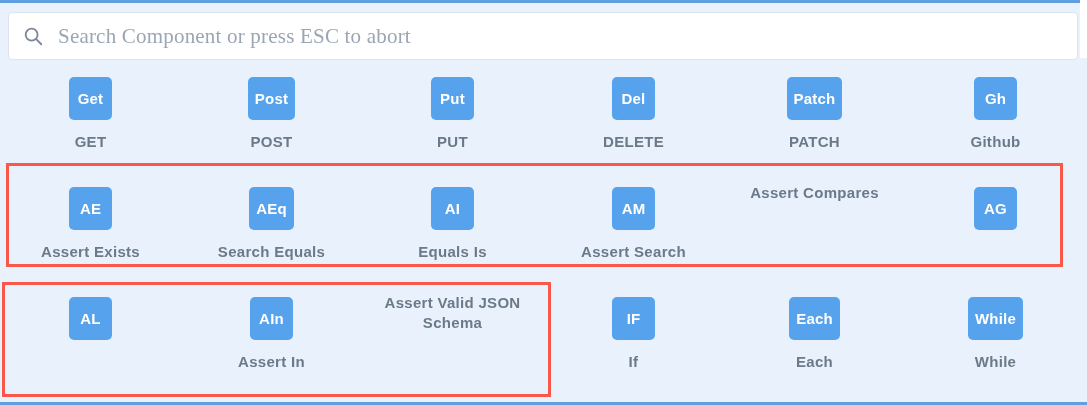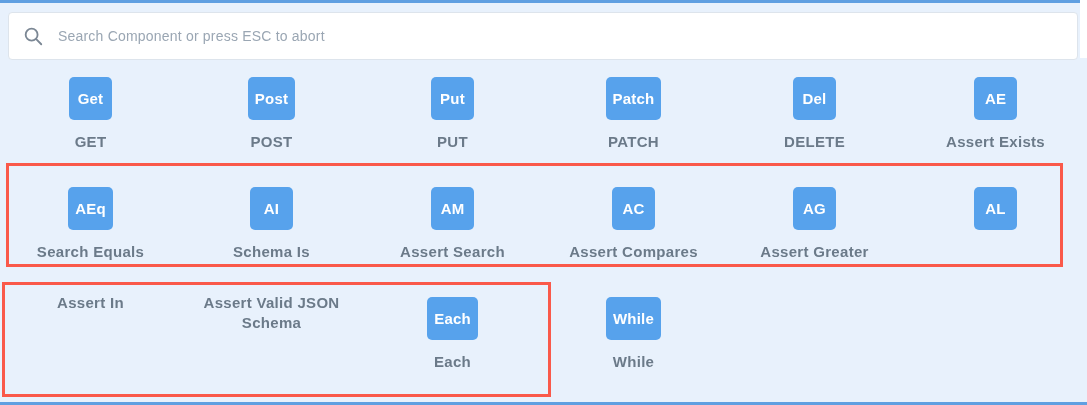--- a/index.html
+++ b/index.html
@@ -40,22 +40,22 @@
     width: 22px; height: 22px;
     flex: 0 0 auto;
     color: #7b8794;
     margin-right: 14px;
   }
   .search-input {
     flex: 1;
     border: none;
     outline: none;
     background: transparent;
-    font-family: Liberation Sans, sans-serif;
-    font-size: 14px;
+    font-family: Liberation Serif, serif;
+    font-size: 21px;
     color: #5a6572;
     letter-spacing: 0.2px;
   }
   .search-input::placeholder { color: #9aa6b3; opacity: 1; }
   .grid {
     position: absolute;
     left: 0; top: 58px;
     width: 1086px;
     display: grid;
     grid-template-columns: repeat(6, 181px);
@@ -122,61 +122,68 @@
     </div>
     <div class="cell">
       <div class="badge">Post</div>
       <div class="label">POST</div>
     </div>
     <div class="cell">
       <div class="badge">Put</div>
       <div class="label">PUT</div>
     </div>
     <div class="cell">
+      <div class="badge">Del</div>
+      <div class="label">DELETE</div>
+    </div>
+    <div class="cell">
       <div class="badge">Patch</div>
       <div class="label">PATCH</div>
     </div>
     <div class="cell">
-      <div class="badge">Del</div>
-      <div class="label">DELETE</div>
+      <div class="badge">Gh</div>
+      <div class="label">Github</div>
     </div>
 
     <div class="cell">
       <div class="badge">AE</div>
       <div class="label">Assert Exists</div>
     </div>
     <div class="cell">
       <div class="badge">AEq</div>
       <div class="label">Search Equals</div>
     </div>
     <div class="cell">
       <div class="badge">AI</div>
-      <div class="label">Schema Is</div>
+      <div class="label">Equals Is</div>
     </div>
     <div class="cell">
       <div class="badge">AM</div>
       <div class="label">Assert Search</div>
     </div>
     <div class="cell">
-      <div class="badge">AC</div>
       <div class="label">Assert Compares</div>
     </div>
     <div class="cell">
       <div class="badge">AG</div>
-      <div class="label">Assert Greater</div>
     </div>
 
     <div class="cell">
       <div class="badge">AL</div>
     </div>
     <div class="cell">
+      <div class="badge">AIn</div>
       <div class="label">Assert In</div>
     </div>
     <div class="cell">
       <div class="label">Assert Valid JSON Schema</div>
+    </div>
+    <div class="cell">
+      <div class="badge">IF</div>
+      <div class="label">If</div>
     </div>
     <div class="cell">
       <div class="badge">Each</div>
       <div class="label">Each</div>
     </div>
     <div class="cell">
       <div class="badge">While</div>
       <div class="label">While</div>
     </div>
   </div>

